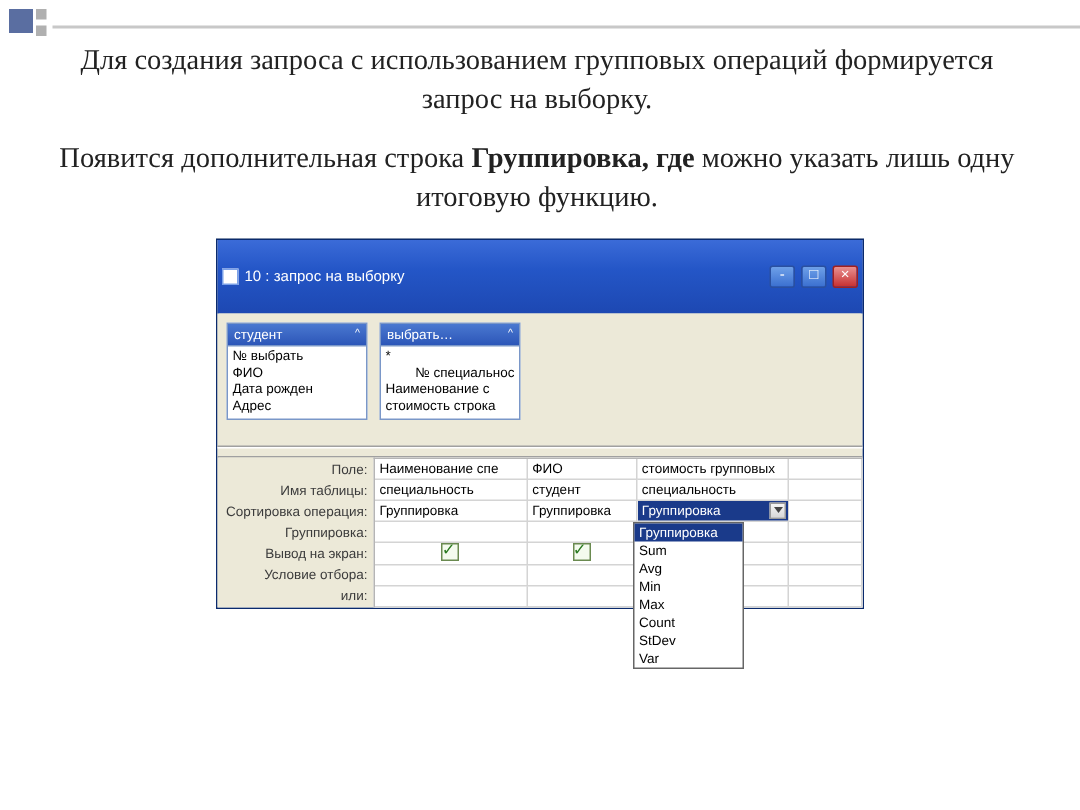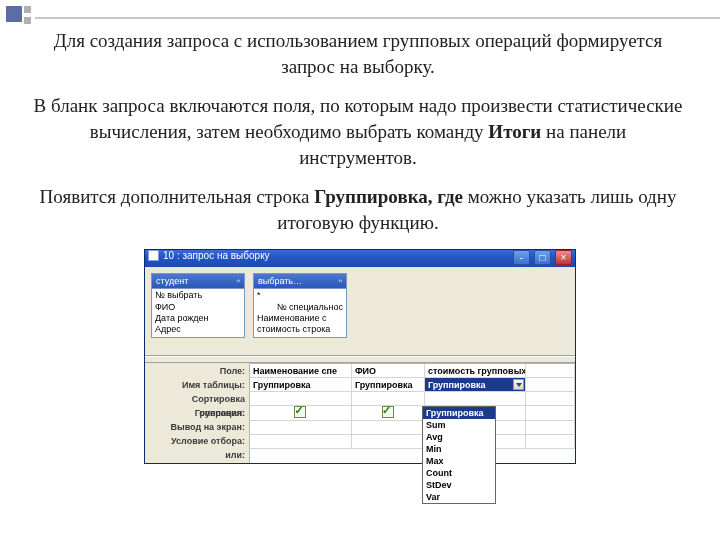--- a/index.html
+++ b/index.html
@@ -48,21 +48,22 @@
     font-size: 10px;
     color: #000;
     background: #ece9d8;
     box-shadow: 0 0 0 1px #6787d8 inset;
   }
   .titlebar {
     height: 17px;
     background: linear-gradient(#3b6bd8,#2456c7 40%,#1d48b2);
     color:#fff;
     display:flex;
-    padding:0 3px;
+    align-items:center;
+    padding:16px 3px;
     gap:4px;
     font-size:10px;
   }
   .titlebar .icon {
     width:11px;height:11px;background:#fff;border:1px solid #7aa0e8;box-sizing:border-box;
   }
   .titlebar .title { flex:1; }
   .win-btn {
     width:15px;height:13px;background:linear-gradient(#e89090,#c73030);
     border:1px solid #a02020;border-radius:2px;color:#fff;display:flex;
@@ -91,21 +92,20 @@
   .table-box .fields { padding:1px 3px; line-height:1.25; height:46px; overflow:hidden;}
   .table-box .fields div { white-space:nowrap; overflow:hidden; text-overflow:clip; }
   .table-box .fields .boldf { font-weight:normal;text-align:right; }
   .splitter {
     height:5px;background:#ece9d8;border-top:1px solid #fff;border-bottom:1px solid #a0a0a0;
   }
   .grid-pane {
     display:flex;
     background:#ece9d8;
     font-size:9px;
-    font-weight:bold;
   }
   .row-labels {
     width:100px;
     text-align:right;
     padding:1px 4px 1px 0;
     color:#3b3b3b;
   }
   .row-labels div { height:14px; line-height:14px; }
   .grid {
     flex:1;
@@ -166,23 +166,20 @@
   <div class="big-sq"></div>
   <div class="small-col">
     <div class="small-sq"></div>
     <div class="small-sq"></div>
   </div>
   <div class="line"></div>
 </div>
 
 <div class="text-block">
   <p>Для создания запроса с использованием групповых операций формируется запрос на выборку.</p>
-  <p>
-    <span>В бланк запроса включаются поля, по которым надо произвести статистические вычисления,  затем необходимо выбрать команду </span><span class="bold">Итоги</span><span> на панели инструментов.</span>
-  </p>
   <p>
     <span>Появится дополнительная  строка </span><span class="bold">Группировка, где</span><span>  можно указать лишь одну итоговую функцию.</span>
   </p>
 </div>
 
 <div class="app-window">
   <div class="titlebar">
     <span class="icon"></span>
     <span class="title">10 : запрос на выборку</span>
     <span class="win-btn blue">‐</span>
@@ -217,41 +214,47 @@
     </div>
   </div>
 
   <div class="splitter"></div>
 
   <div class="grid-pane">
     <div class="row-labels">
       <div>Поле:</div>
       <div>Имя таблицы:</div>
       <div>Сортировка операция:</div>
-      <div>Групповая:</div>
+      <div>Группировка:</div>
       <div>Вывод на экран:</div>
       <div>Условие отбора:</div>
       <div>или:</div>
     </div>
     <div class="grid grid-wrapper">
       <table>
         <colgroup>
             <col class="col1">
             <col class="col2">
             <col class="col3">
             <col class="col4">
           </colgroup>
         <tbody>
             <tr>
           <td>Наименование спе</td>
           <td>ФИО</td>
           <td>стоимость групповых</td>
           <td></td>
         </tr>
         <tr>
+          <td>специальность</td>
+          <td>студент</td>
+          <td>специальность</td>
+          <td></td>
+        </tr>
+        <tr>
           <td>Группировка</td>
           <td>Группировка</td>
           <td class="sel"><span>Группировка</span><span class="dd-arrow"></span></td>
           <td></td>
         </tr>
         <tr>
           <td></td>
           <td></td>
           <td></td>
           <td></td>

